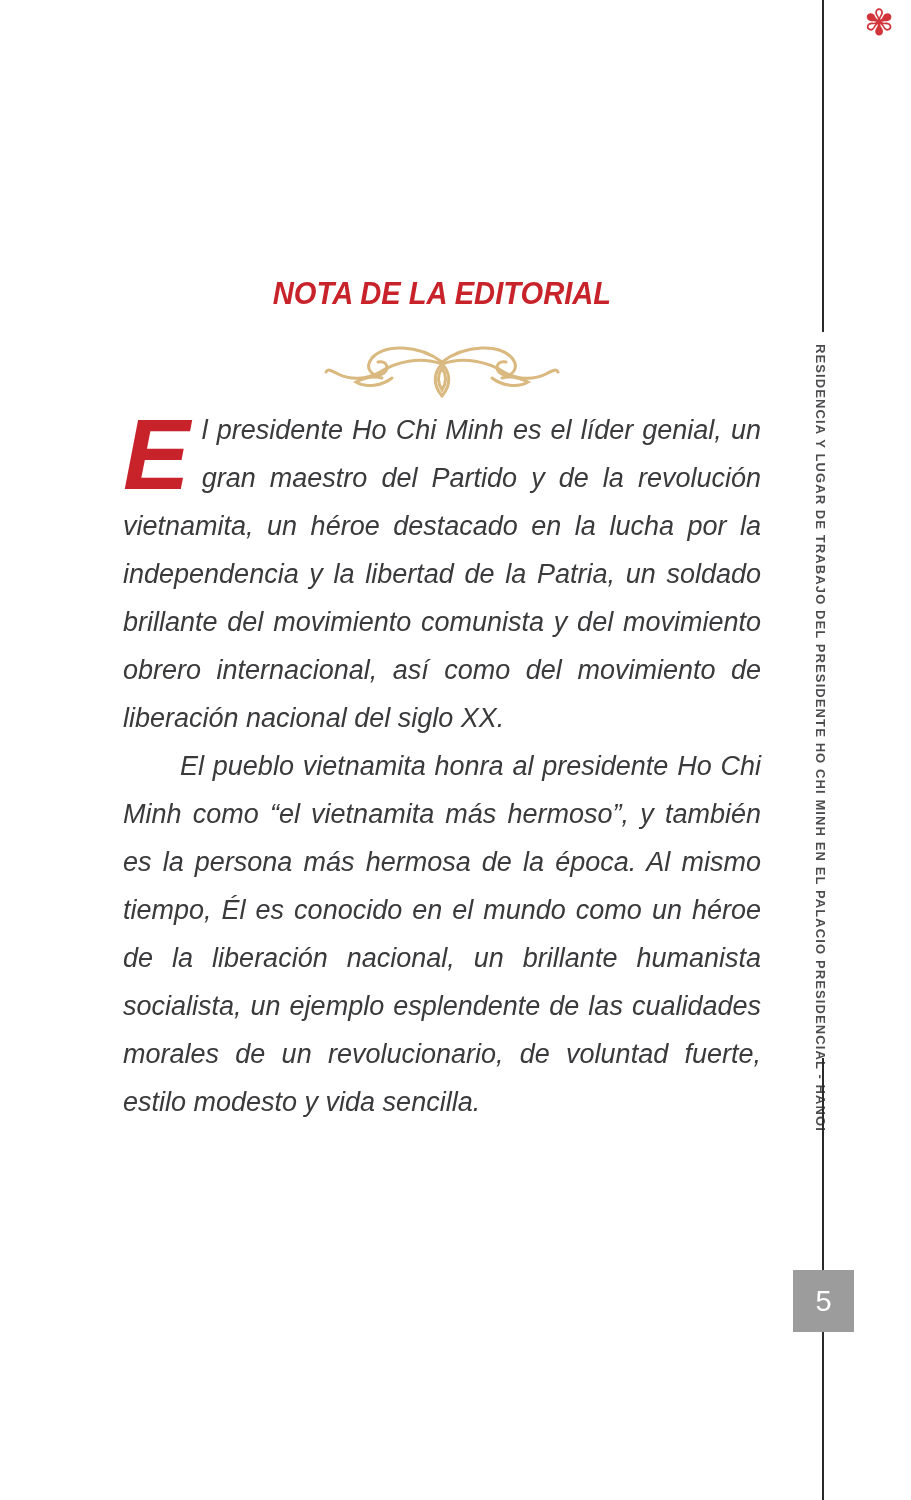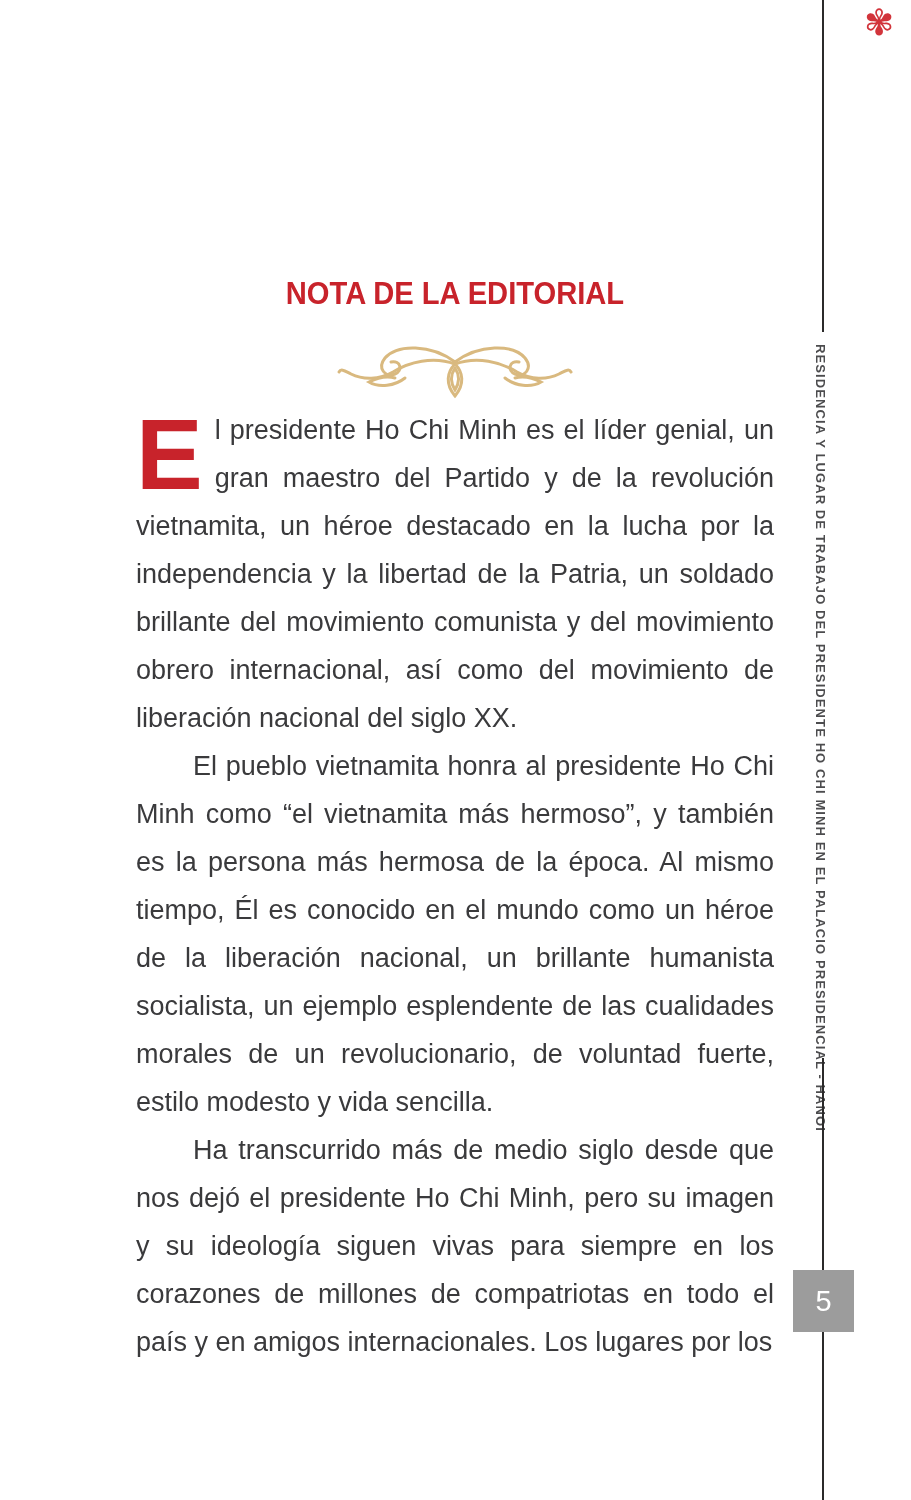--- a/index.html
+++ b/index.html
@@ -64,23 +64,24 @@
     color: #ffffff;
     display: flex;
     align-items: center;
     justify-content: center;
     font-size: 29px;
   }
 
   
   .content {
     position: absolute;
-    left: 136px;
+    left: 123px;
     top: 276px;
     width: 638px;
+    font-style: italic;
   }
   .title {
     margin: 0;
     color: #c8232b;
     font-size: 31px;
     font-weight: bold;
     text-align: center;
     letter-spacing: 0px;
     transform: scaleX(0.94);
     transform-origin: center;
@@ -148,18 +149,17 @@
         <path d="M120 26 C112 34, 110 46, 120 58 C130 46, 128 34, 120 26"></path>
         <path d="M120 30 C116 36, 115 44, 120 52 C125 44, 124 36, 120 30"></path>
       </svg>
     </div>
 
     <div class="body-text">
       <p class="para">
         <span class="dropcap">E</span><span>l presidente Ho Chi Minh es el líder genial, un gran maestro del Partido y de la revolución vietnamita, un héroe destacado en la lucha por la independencia y la libertad de la Patria, un soldado brillante del movimiento comunista y del movimiento obrero internacional, así como del movimiento de liberación nacional del siglo XX.</span>
       </p>
       <p class="para indent">El pueblo vietnamita honra al presidente Ho Chi Minh como “el vietnamita más hermoso”, y también es la persona más hermosa de la época. Al mismo tiempo, Él es conocido en el mundo como un héroe de la liberación nacional, un brillante humanista socialista, un ejemplo esplendente de las cualidades morales de un revolucionario, de voluntad fuerte, estilo modesto y vida sencilla.</p>
-      <p class="para indent">Ha transcurrido más de medio siglo desde que nos dejó el presidente Ho Chi Minh, pero su imagen y su ideología siguen vivas para siempre en los corazones de millones de compatriotas en todo el país y en amigos internacionales. Los lugares por los</p>
     </div>
 
   </div>
 
 </div>
 
 </body></html>

